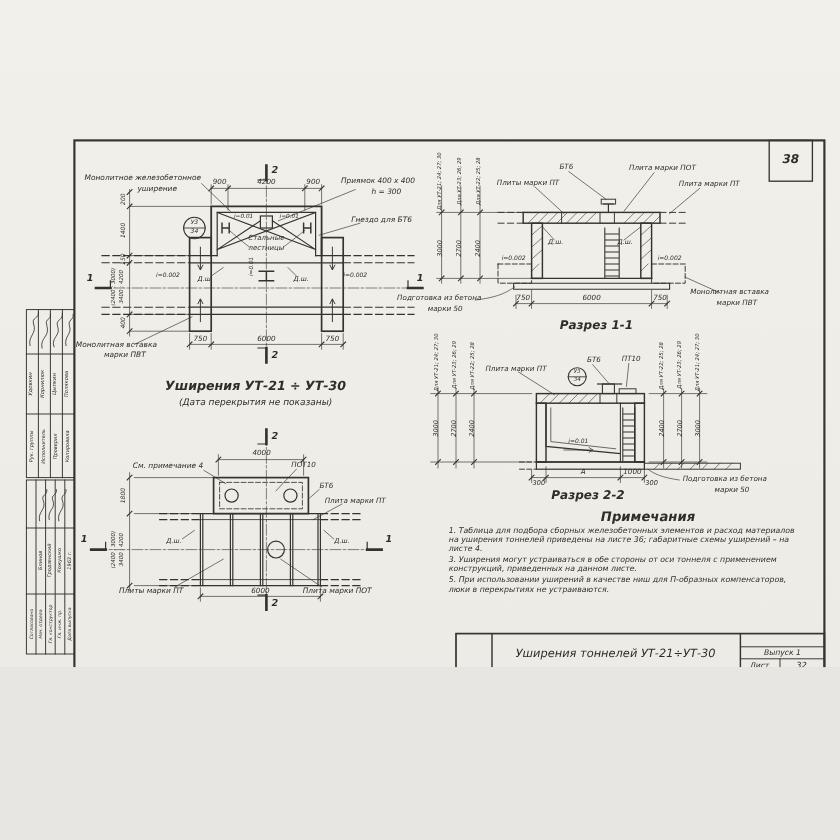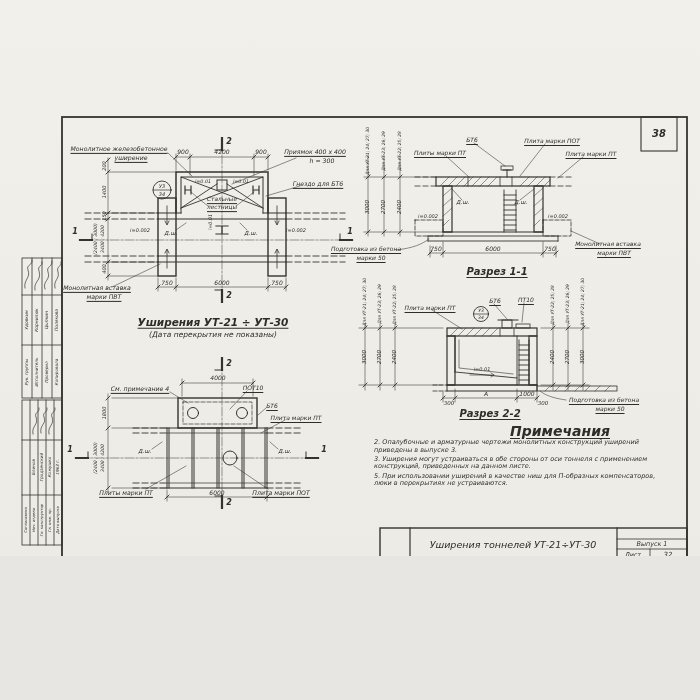--- a/index.html
+++ b/index.html
@@ -1,21 +1,21 @@
 <!DOCTYPE html>
 <html><head>
 <meta charset="utf-8">
 <style>
   html,body{margin:0;padding:0;background:#e7e6e2;}
   .sheet{position:relative;width:700px;height:556px;background:linear-gradient(180deg,#f1f0ea 0%,#eeede7 60%,#ecebe5 100%);
          font-family:"DejaVu Sans",sans-serif;color:#2f2d28;overflow:hidden;}
   svg{position:absolute;left:0;top:0;}
   .t{position:absolute;transform:translate(-50%,-50%);font-style:italic;white-space:nowrap;line-height:1;color:#2f2d28;}
   .rt{position:absolute;transform:translate(-50%,-50%) rotate(-90deg);font-style:italic;white-space:nowrap;line-height:1;color:#2f2d28;}
-  .u{text-decoration:underline;text-underline-offset:1.5px;}
+  .u{text-underline-offset:1.5px;}
   .b{font-weight:bold;}
   .serif{font-family:"DejaVu Serif",serif;font-style:normal;margin-top:28px;}
   .hand{font-family:"DejaVu Serif",serif;font-style:italic;color:#26241f;}
   .notes{position:absolute;left:374px;top:439px;width:291px;font-style:italic;font-size:6.5px;line-height:1.18;color:#2f2d28;}
   .notes div{margin-bottom:1.5px;}
 </style>
 </head>
 <body>
 
 <div class="sheet">
@@ -266,23 +266,23 @@
   <div class="t" style="left:481px;top:318px;font-size:4.6px;">34</div>
   <div class="t" style="left:482px;top:369px;font-size:5px;">i=0.01</div>
   <div class="t" style="left:449px;top:404px;font-size:5.5px;">300</div>
   <div class="t" style="left:486px;top:394px;font-size:6px;">А</div>
   <div class="t" style="left:527px;top:394px;font-size:6px;">1000</div>
   <div class="t" style="left:543px;top:404px;font-size:5.5px;">300</div>
   <div class="t u" style="left:604px;top:400px;font-size:6px;">Подготовка из бетона</div>
   <div class="t u" style="left:610px;top:409px;font-size:6px;">марки 50</div>
   <div class="t u b" style="left:490px;top:414px;font-size:10px;">Разрез 2-2</div>
 
-  <div class="t u b" style="left:540px;top:431px;font-size:14px;margin-left:20px;">Примечания</div>
+  <div class="t u b" style="left:540px;top:431px;font-size:11px;">Примечания</div>
   <div class="notes">
-    <div>2. Опалубочные и арматурные чертежи монолитных конструкций уширений приведены в выпуске 3.</div>
+    <div>1. Таблица для подбора сборных железобетонных элементов и расход материалов на уширения тоннелей приведены на листе 36; габаритные схемы уширений – на листе 4.</div>
     <div>3. Уширения могут устраиваться в обе стороны от оси тоннеля с применением конструкций, приведенных на данном листе.</div>
     <div>5. При использовании уширений в качестве ниш для П-образных компенсаторов, люки в перекрытиях не устраиваются.</div>
   </div>
 
   <div class="t u" style="left:140px;top:389px;font-size:6.2px;">См. примечание 4</div>
   <div class="t u" style="left:253px;top:388px;font-size:6px;">ПОТ10</div>
   <div class="t u" style="left:272px;top:406px;font-size:6px;">БТ6</div>
   <div class="t u" style="left:296px;top:418px;font-size:6px;">Плита марки ПТ</div>
   <div class="t u" style="left:126px;top:493px;font-size:6.2px;">Плиты марки ПТ</div>
   <div class="t u" style="left:281px;top:493px;font-size:6.2px;">Плита марки ПОТ</div>

